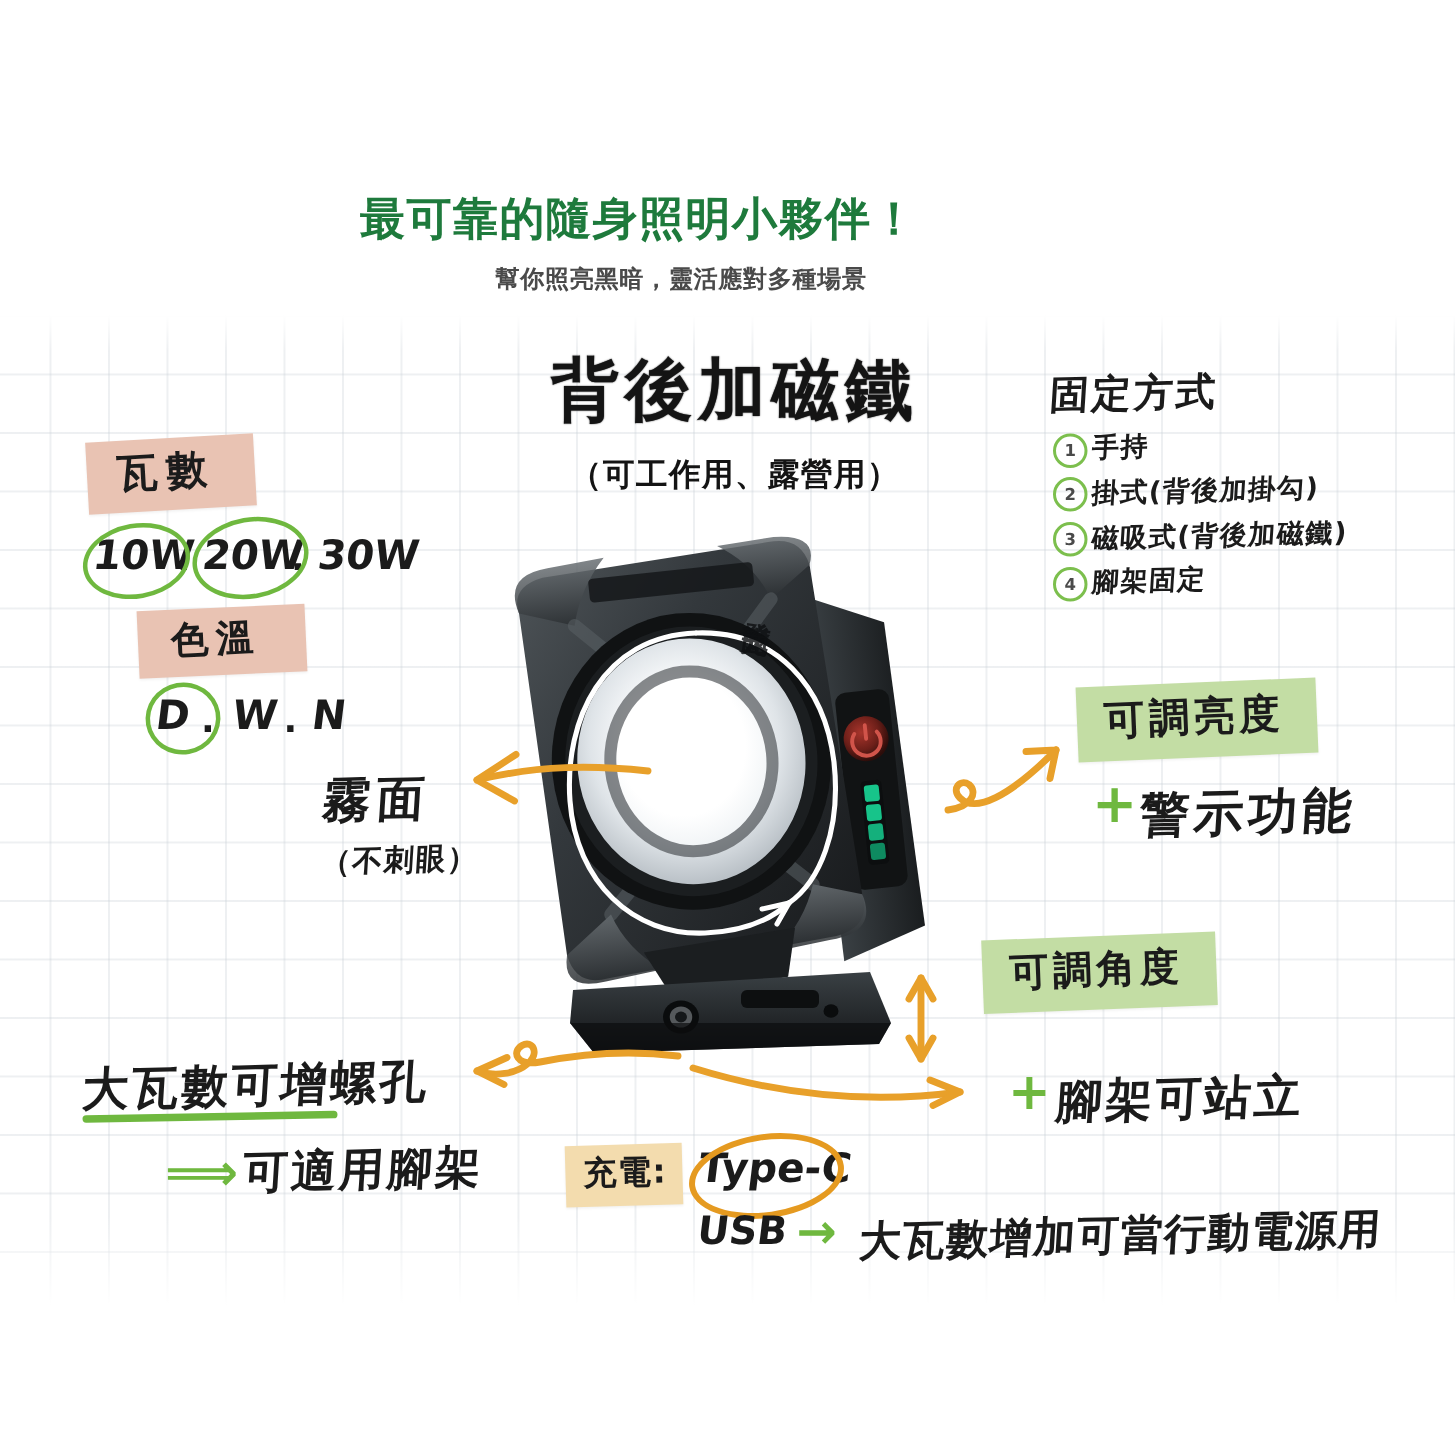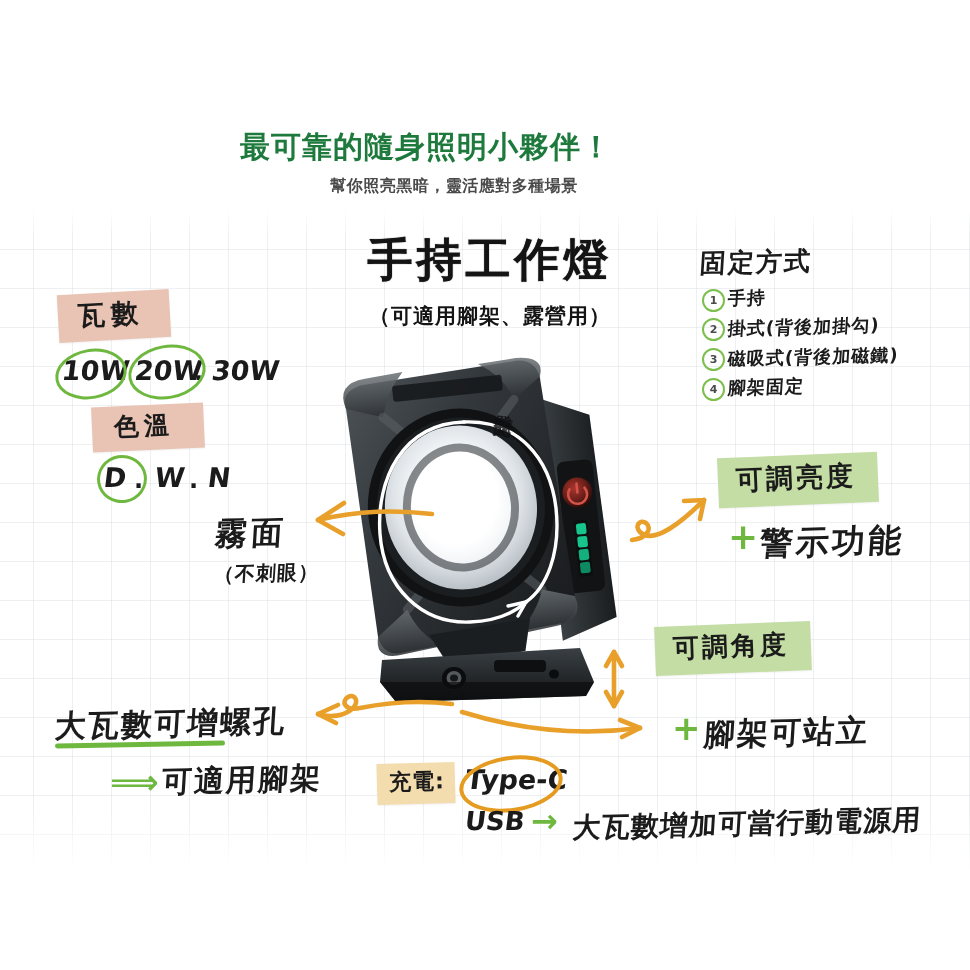--- a/index.html
+++ b/index.html
@@ -129,22 +129,22 @@
 </head>
 <body>
 
 <div id="stage">
 
   <div id="grid"></div>
 
   <div class="hdr" id="hdr-title">最可靠的隨身照明小夥伴！</div>
   <div class="hdr" id="hdr-sub">幫你照亮黑暗，靈活應對多種場景</div>
 
-  <div id="prod-title">手持工作燈</div>
-  <div id="prod-sub">（可適用腳架、露營用）</div>
+  <div id="prod-title">背後加磁鐵</div>
+  <div id="prod-sub">（可工作用、露營用）</div>
 
   <div id="product">
     <svg class="svgfull" viewBox="0 0 345 380" xmlns="http://www.w3.org/2000/svg">
       <defs>
         <linearGradient id="bodyG" x1="0" y1="0" x2="1" y2="1">
           <stop offset="0" stop-color="#4e5458"></stop>
           <stop offset="0.35" stop-color="#33383c"></stop>
           <stop offset="1" stop-color="#17191b"></stop>
         </linearGradient>
         <linearGradient id="sideG" x1="0" y1="0" x2="1" y2="0">

